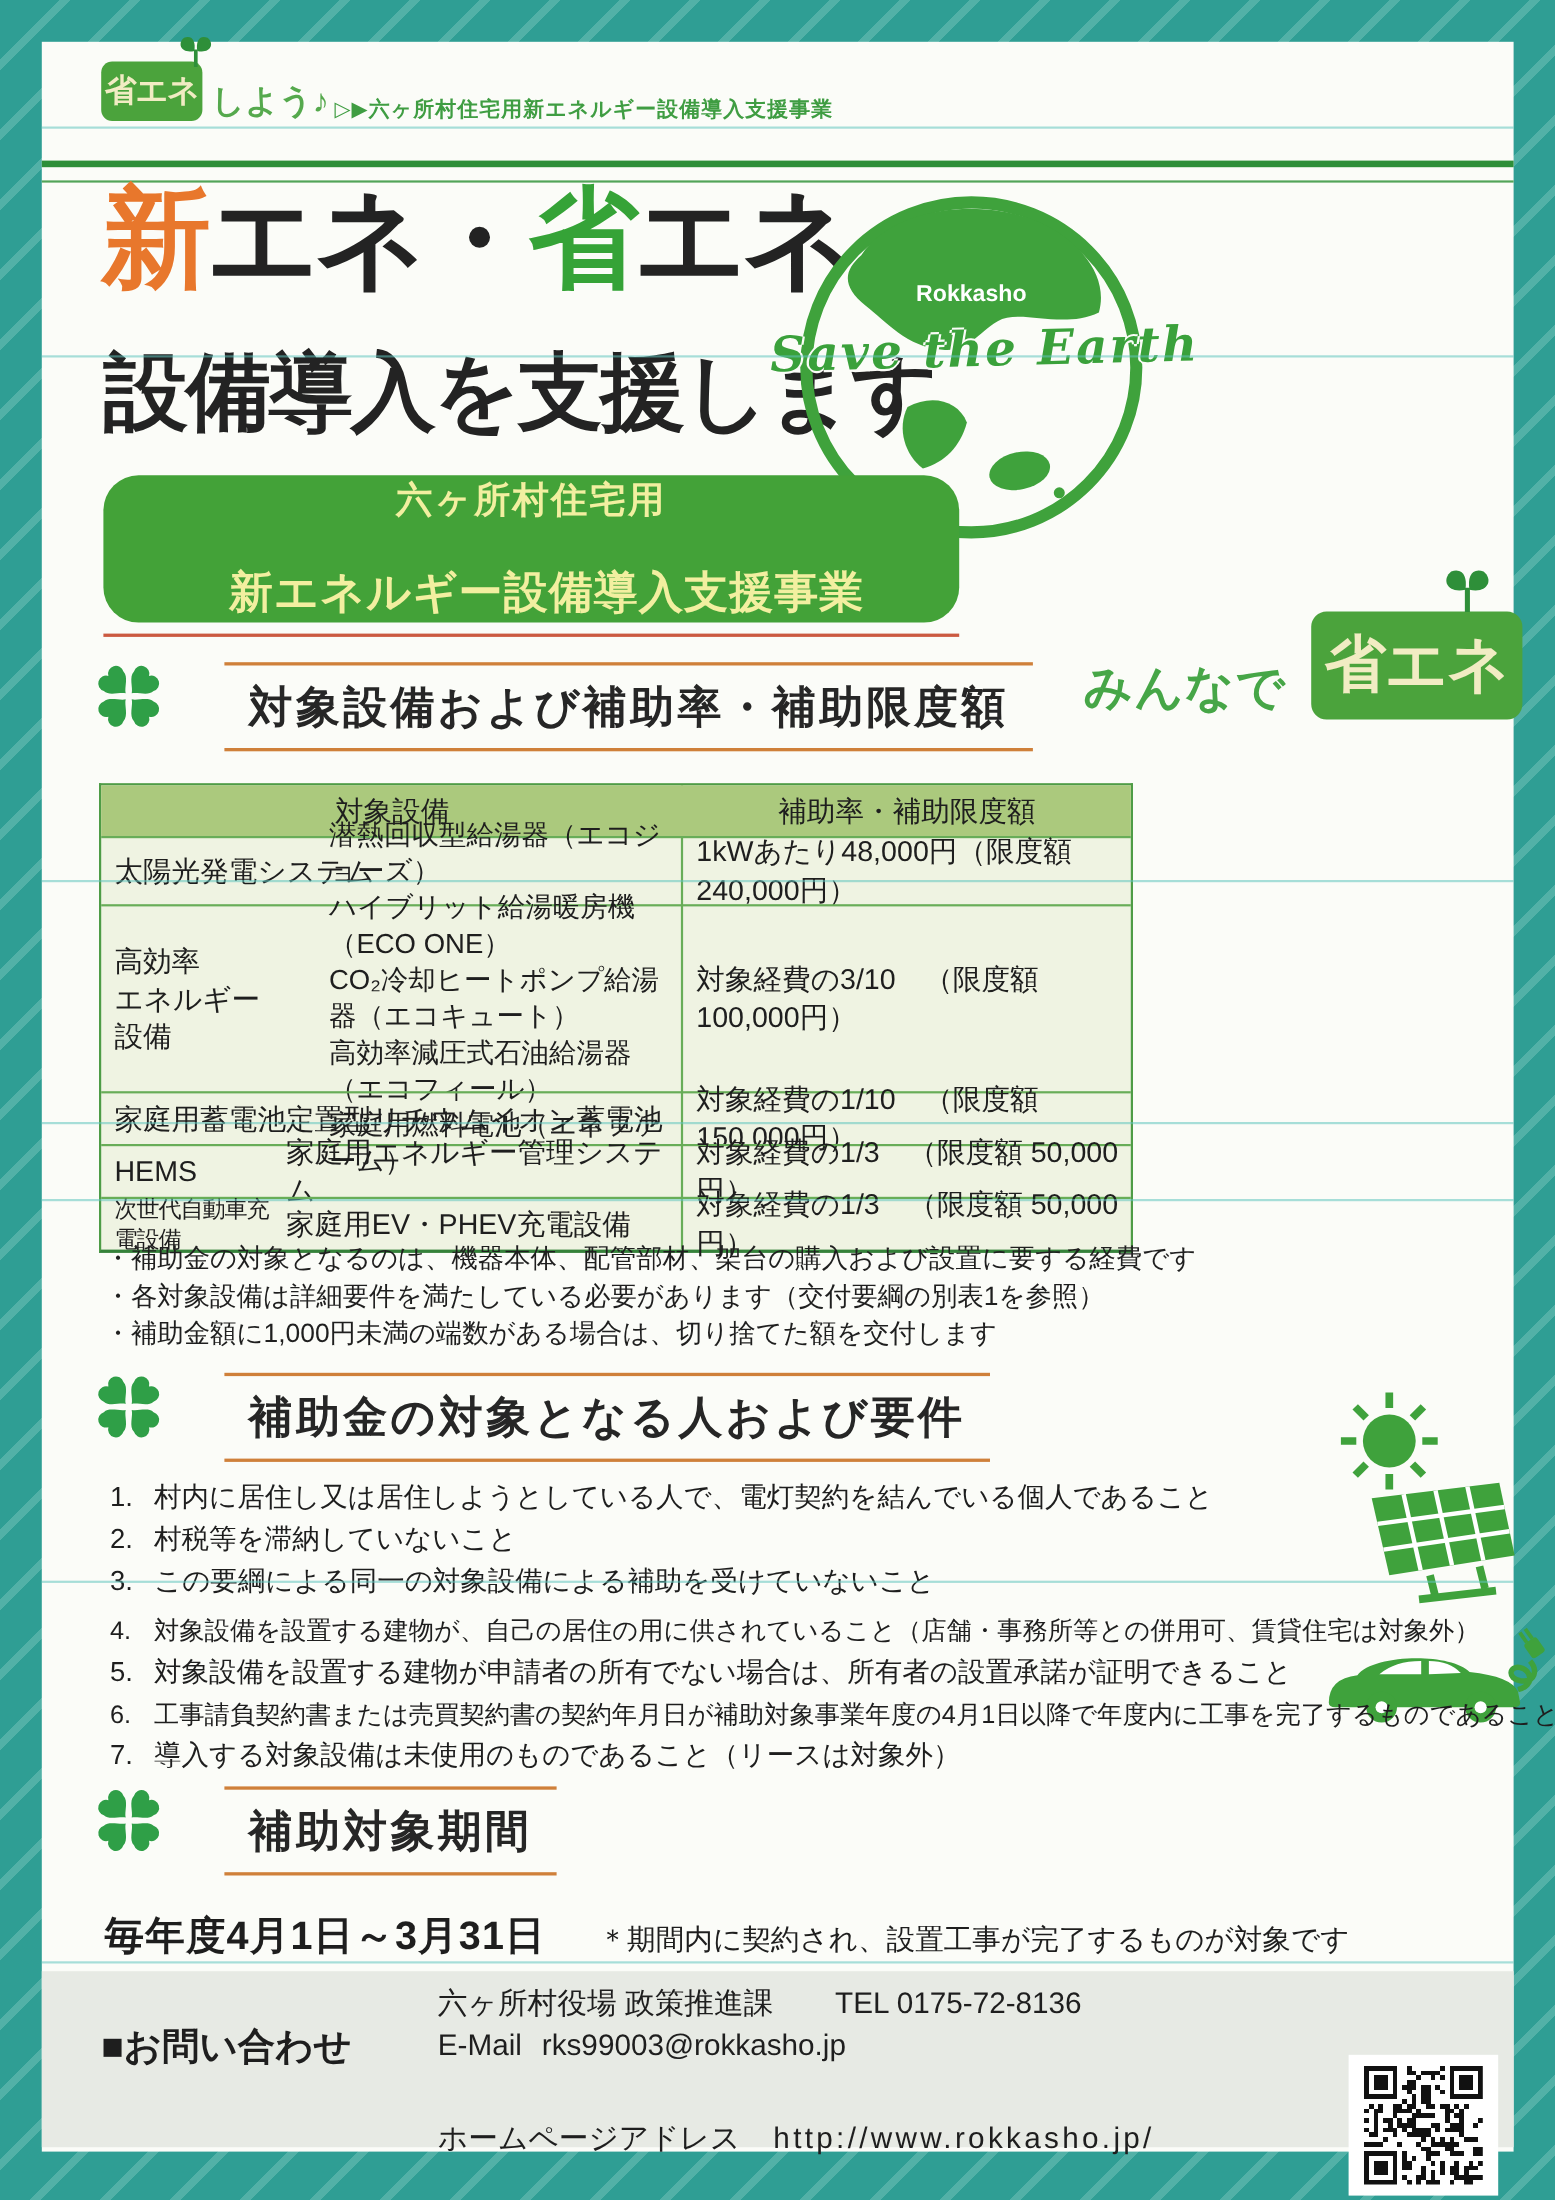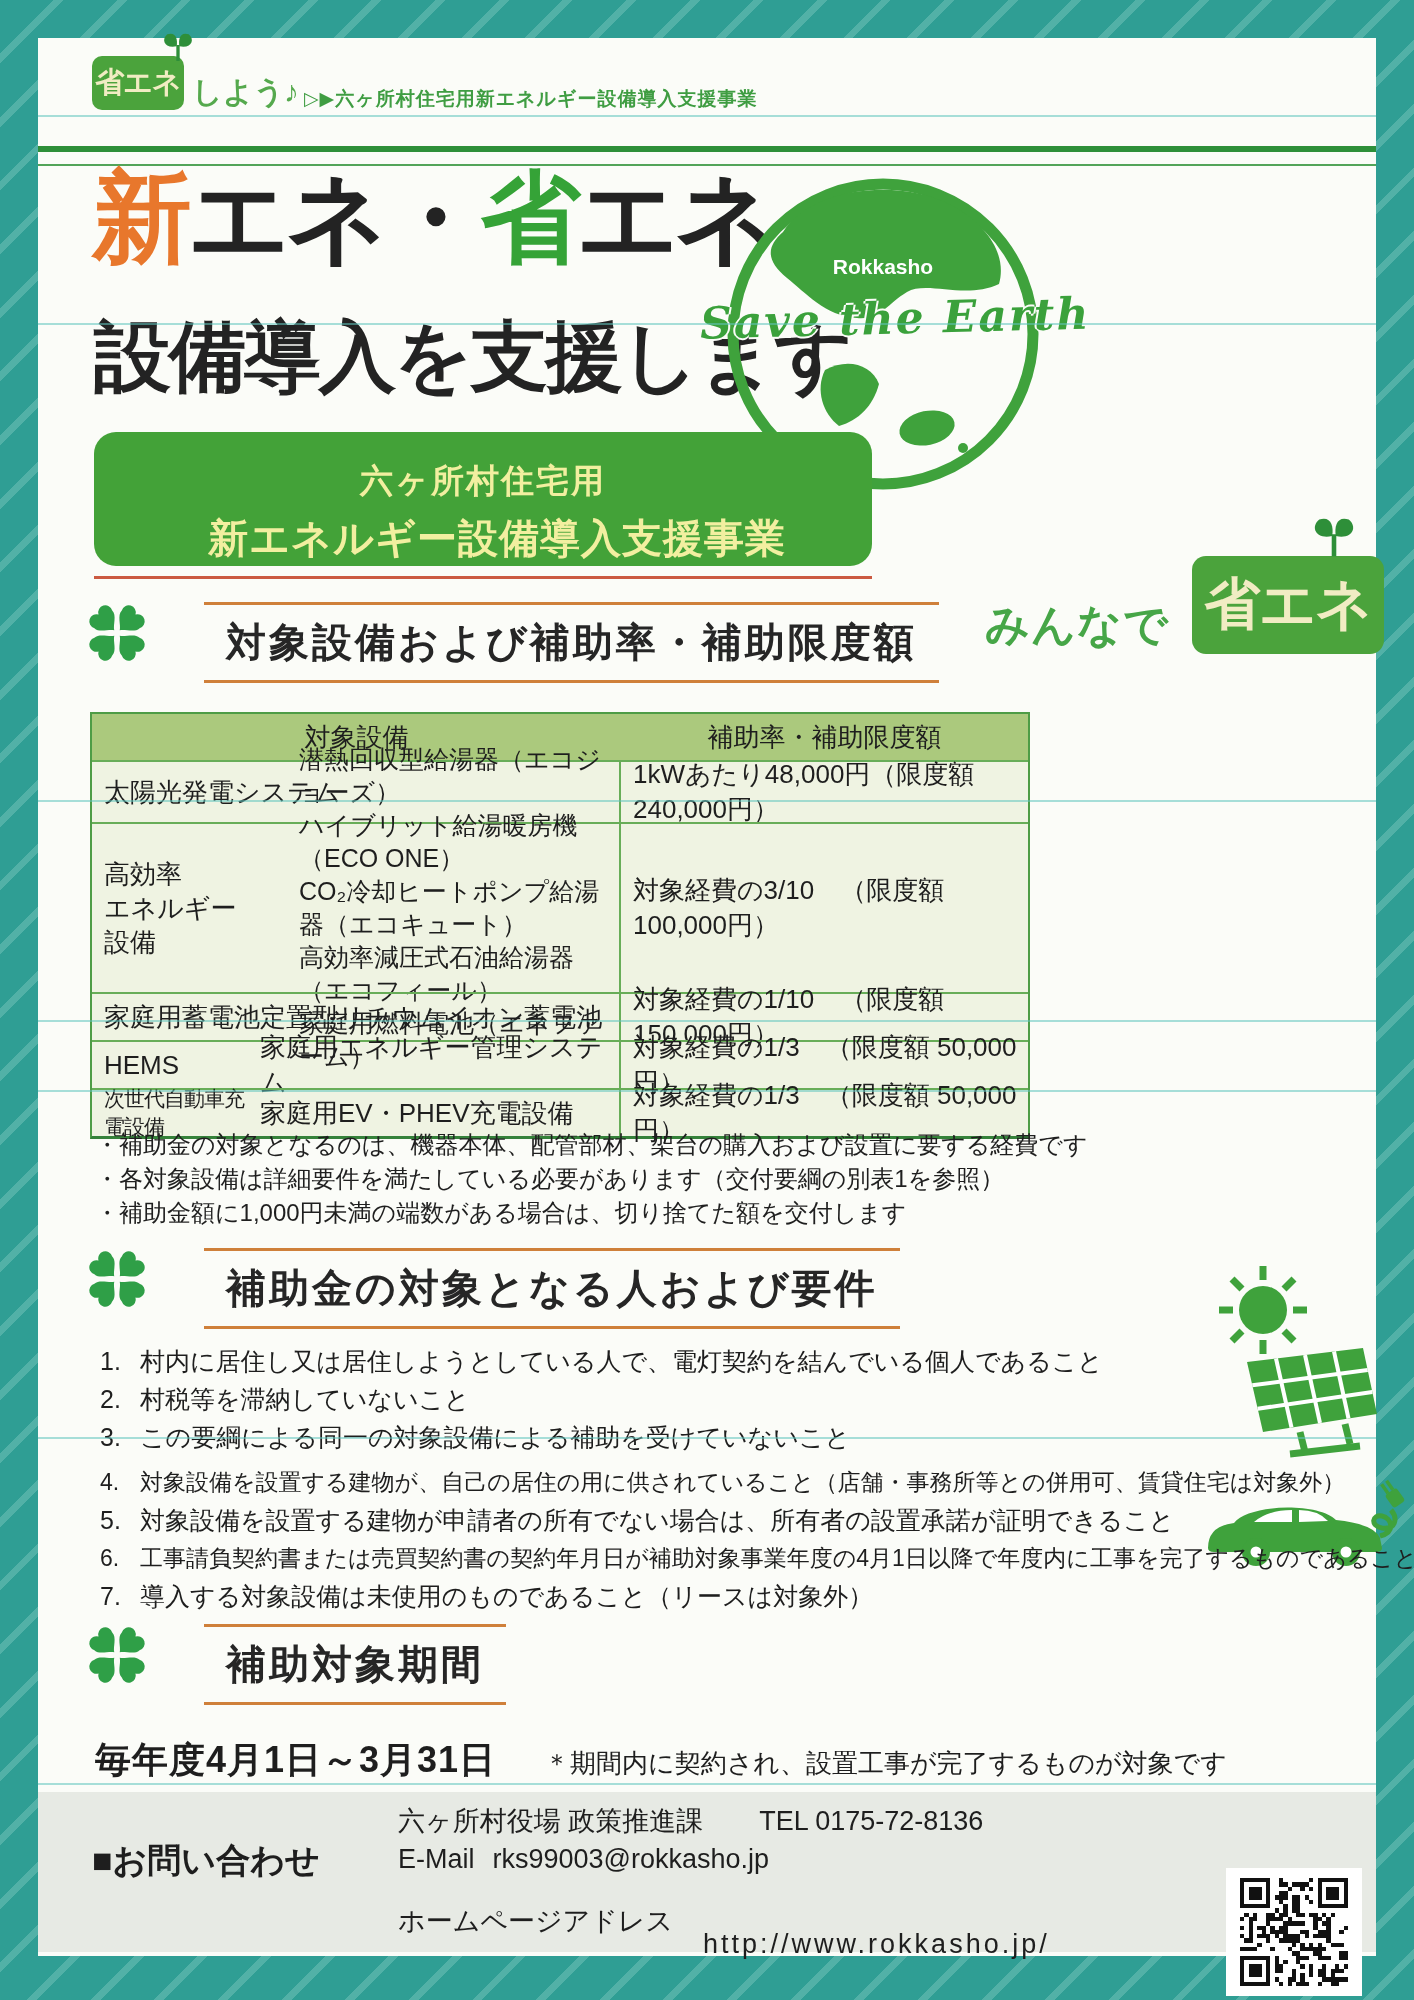--- a/index.html
+++ b/index.html
@@ -32,22 +32,22 @@
   .title2{left:94px;top:306px;font-size:77px;font-weight:900;color:#232323;letter-spacing:-2px;white-space:nowrap;}
 
   
   .earth{left:705px;top:148px;width:356px;height:360px;}
   .slogan{left:700px;top:293px;width:360px;font-family:"DejaVu Serif","Liberation Serif",serif;
     font-style:italic;font-weight:700;font-size:44px;color:#3aa13b;letter-spacing:2px;white-space:nowrap;
     transform:rotate(-1.5deg);z-index:3;
     text-shadow:2px 0 0 #fbfcf8,-2px 0 0 #fbfcf8,0 2px 0 #fbfcf8,0 -2px 0 #fbfcf8;}
 
   
-  .banner{left:94px;top:432px;width:778px;height:134px;background:var(--banner-bg);border-radius:22px;
-    display:flex;flex-direction:column;align-items:center;justify-content:flex-end;gap:7px;color:var(--banner-text);font-weight:800;}
+  .banner{left:94px;top:432px;width:778px;height:134px;background:var(--banner-bg);border-radius:32px;
+    display:flex;flex-direction:column;align-items:center;justify-content:space-between;gap:7px;color:var(--banner-text);font-weight:800;}
   .banner .b1{font-size:33px;letter-spacing:2px;}
   .banner .b2{font-size:40px;letter-spacing:1px;margin-left:28px;}
   .red-rule{left:94px;top:576px;width:778px;height:3px;background:var(--red-rule);}
 
   
   .minna{left:985px;top:596px;font-size:44px;font-weight:700;color:#46a647;letter-spacing:1px;}
   .logo2{left:1192px;top:556px;width:192px;height:98px;font-size:56px;border-radius:14px;}
 
   
   .sec-title{position:absolute;left:204px;padding:10px 22px;border-top:3px solid var(--rule-orange);
@@ -81,21 +81,21 @@
 
   
   .period{left:95px;top:1736px;display:flex;align-items:baseline;white-space:nowrap;}
   .period .date{font-size:36px;font-weight:600;letter-spacing:1px;}
   .period .note{font-size:26px;margin-left:48px;}
 
   
   .footer{left:38px;top:1792px;right:38px;height:160px;background:var(--footer-bg);}
   .f-label{left:92px;top:1838px;font-size:34px;font-weight:700;}
   .f-contact{left:398px;top:1802px;font-size:27px;line-height:38px;}
-  .f-line{display:flex;align-items:center;}
+  .f-line{display:flex;align-items:flex-end;}
   .f-line .gap1{margin-left:56px;} .f-line .gap2{margin-left:18px;} .f-line .gap3{margin-left:30px;margin-top:47px;}
   .f-url{letter-spacing:3px;}
   .qr-box{left:1226px;top:1868px;width:136px;height:128px;background:#fff;display:flex;
     align-items:center;justify-content:center;z-index:6;}
 </style>
 </head>
 <body>
 
 <div class="page">
   <div class="inner"></div>

